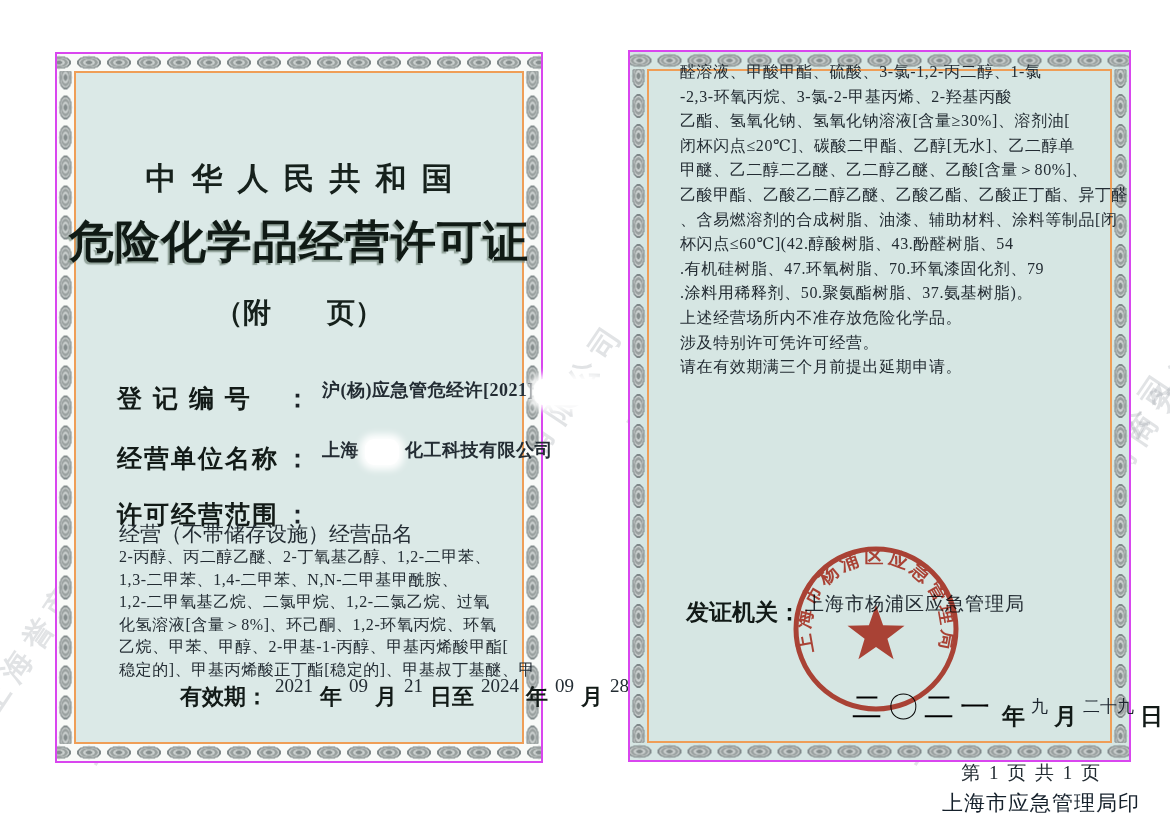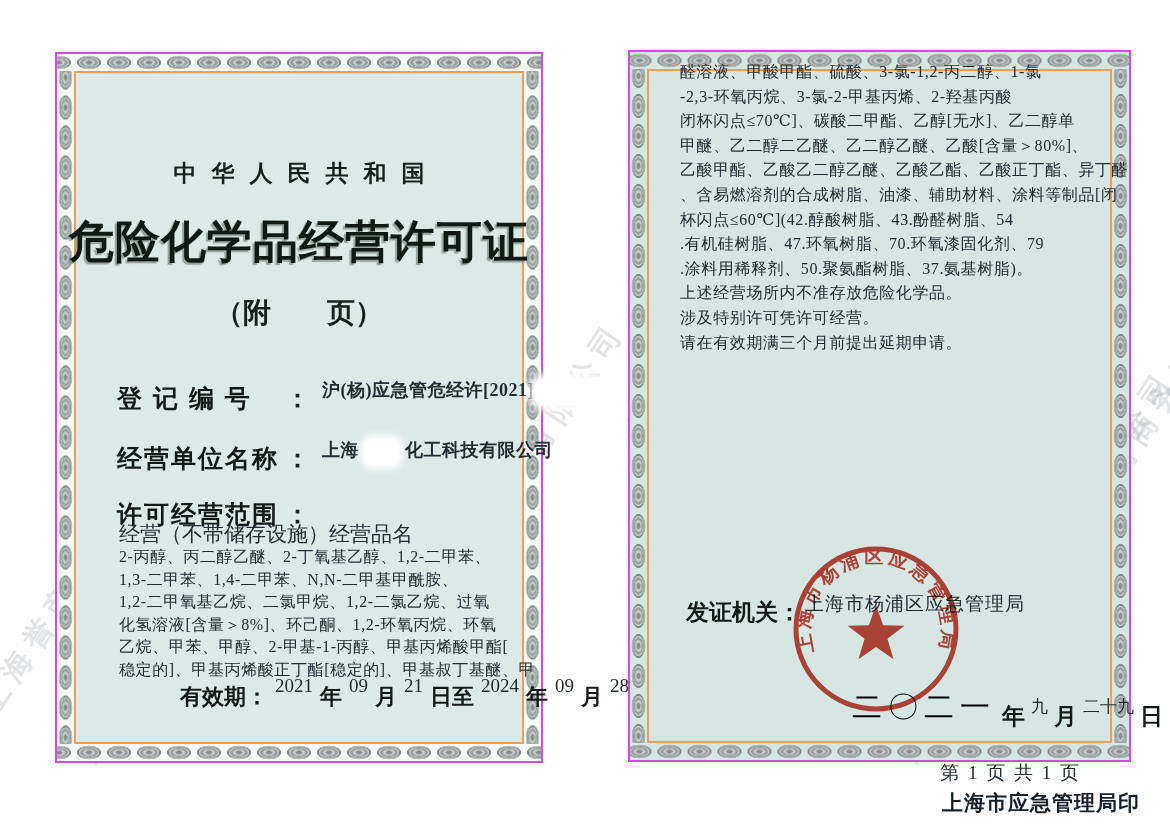--- a/index.html
+++ b/index.html
@@ -34,21 +34,21 @@
   .inner {
     position:absolute; left:17px; top:17px; right:17px; bottom:17px;
     border:2px solid #ef9e57; box-sizing:border-box;
   }
   .page-left  .inner { background:#dbe9e7; }
   .page-right .inner { background:#d6e6e3; }
 
   
   .country {
     position:absolute; left:0; right:0; top:104px; text-align:center;
-    font-size:23px; font-weight:bold; letter-spacing:15px; text-indent:15px;
+    font-size:31px; font-weight:bold; letter-spacing:15px; text-indent:15px;
     color:#16211c; font-family:"Liberation Sans","DejaVu Sans",sans-serif;
   }
   .main-title {
     position:absolute; left:0; right:0; top:158px; text-align:center;
     font-size:45px; font-weight:bold; letter-spacing:1px; color:#101a15;
     text-shadow:-2px 2px 1px rgba(122,140,130,0.75);
   }
   .sub-title {
     position:absolute; left:0; right:0; top:240px; text-align:center;
     font-size:28px; font-weight:bold; color:#16211c;
@@ -93,23 +93,23 @@
   .seal { position:absolute; left:160px; top:491px; width:172px; height:172px; mix-blend-mode:multiply; opacity:0.92; }
   .date-row { position:absolute; left:222px; top:642px; white-space:nowrap; }
   .date-row .du {
     font-size:23px; font-weight:bold; color:#121a17; margin:0 6px;
     font-family:"Liberation Sans","DejaVu Sans",sans-serif;
   }
   .date-row .dv-year { font-size:30px; color:#000000; display:inline-block; transform:translateY(-7px); letter-spacing:6px; }
   .date-row .dv { font-size:17px; color:#1e2730; display:inline-block; transform:translateY(-12px); }
 
   
-  .pagination { position:absolute; right:89px; top:760px; font-size:19px; color:#232c33; letter-spacing:2px; }
+  .pagination { position:absolute; right:68px; top:760px; font-size:19px; color:#232c33; letter-spacing:2px; }
   .print-note {
-    position:absolute; right:30px; top:789px; font-size:21px; font-weight:bold; color:#15202b;
+    position:absolute; right:30px; top:789px; font-size:21px; font-weight:normal; color:#15202b;
     letter-spacing:1px; font-family:"Liberation Sans","DejaVu Sans",sans-serif;
   }
 </style>
 </head>
 <body>
 
 <div class="canvas">
 
   <div class="wm" style="left:-30px; top:700px;">上海誉商商务咨询有限公司</div>
   <div class="wm" style="left:70px;  top:748px;">上海誉商商务咨询有限公司</div>
@@ -162,21 +162,22 @@
   <div class="page page-right">
     <div class="strip h top"></div>
     <div class="strip h bottom"></div>
     <div class="strip v left"></div>
     <div class="strip v right"></div>
     <div class="inner"></div>
 
     <div class="scope-lines-right">
       <div class="ln">醛溶液、甲酸甲酯、硫酸、3-氯-1,2-丙二醇、1-氯</div>
       <div class="ln">-2,3-环氧丙烷、3-氯-2-甲基丙烯、2-羟基丙酸</div>
-      <div class="ln">闭杯闪点≤70℃]、碳酸二甲酯、乙醇[无水]、乙二醇单</div>
+      <div class="ln">乙酯、氢氧化钠、氢氧化钠溶液[含量≥30%]、溶剂油[</div>
+      <div class="ln">闭杯闪点≤20℃]、碳酸二甲酯、乙醇[无水]、乙二醇单</div>
       <div class="ln">甲醚、乙二醇二乙醚、乙二醇乙醚、乙酸[含量＞80%]、</div>
       <div class="ln">乙酸甲酯、乙酸乙二醇乙醚、乙酸乙酯、乙酸正丁酯、异丁醛</div>
       <div class="ln">、含易燃溶剂的合成树脂、油漆、辅助材料、涂料等制品[闭</div>
       <div class="ln">杯闪点≤60℃](42.醇酸树脂、43.酚醛树脂、54</div>
       <div class="ln">.有机硅树脂、47.环氧树脂、70.环氧漆固化剂、79</div>
       <div class="ln">.涂料用稀释剂、50.聚氨酯树脂、37.氨基树脂)。</div>
       <div class="ln">上述经营场所内不准存放危险化学品。</div>
       <div class="ln">涉及特别许可凭许可经营。</div>
       <div class="ln">请在有效期满三个月前提出延期申请。</div>
     </div>

